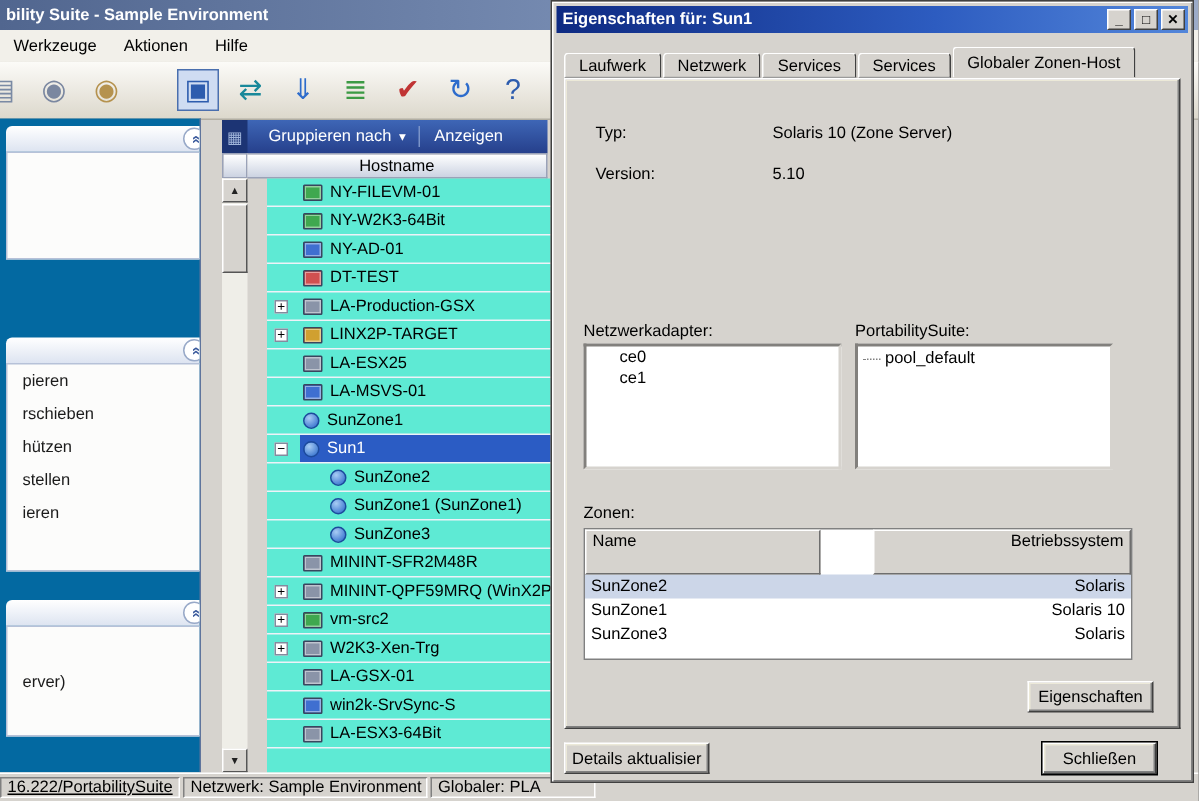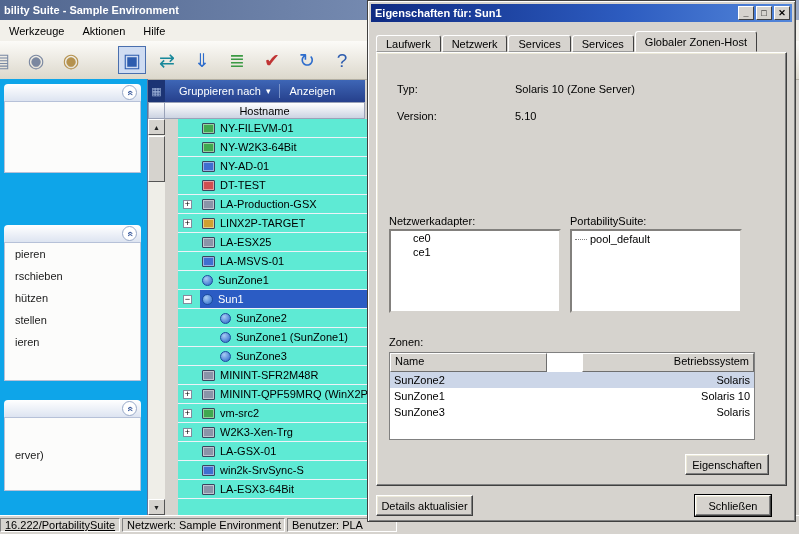--- a/index.html
+++ b/index.html
@@ -16,21 +16,21 @@
   .toolbar{position:absolute;left:0;top:41px;width:799px;height:38px;
     background:linear-gradient(180deg,#fcfbf8,#dcd8cc);border-bottom:1px solid #b2aea2;
     display:flex;align-items:center;gap:7px;}
   .tbi{width:28px;height:28px;display:flex;align-items:center;justify-content:center;font-size:19px;}
   .tbi:first-child{margin-left:-13px;}
   .tbi:nth-child(4){margin-left:26px;}
   .tbi.pressed{background:#cfdcf2;border:1px solid #4a6fae;box-sizing:border-box;}
   .tbg{line-height:1;}
 
   
-  .taskpanel{position:absolute;left:0;top:79px;width:148px;height:436px;background:#0ea5e9;
+  .taskpanel{position:absolute;left:0;top:79px;width:134px;height:436px;background:#0369a1;
     border-right:1px solid #5f749c;box-sizing:border-box;overflow:hidden;}
   .tsec-h{position:absolute;left:4px;width:137px;height:17px;border-radius:4px 4px 0 0;
     background:linear-gradient(180deg,#ffffff,#dde4f1);display:flex;align-items:center;
     justify-content:flex-end;padding-right:4px;box-sizing:border-box;}
   .chev{width:13px;height:13px;border-radius:50%;background:#fff;border:1px solid #98a9c8;
     color:#3a5a9c;display:flex;align-items:center;justify-content:center;}
   .chev span{display:block;transform:rotate(90deg);font-size:10px;font-weight:bold;line-height:1;}
   .tsec-b{position:absolute;left:4px;width:137px;background:#fcfcfb;border:1px solid #b6c1d8;
     box-sizing:border-box;overflow:hidden;}
   .titem{padding:5px 0 5px 10px;color:#1b1b1b;white-space:nowrap;}
@@ -92,21 +92,21 @@
   .tabpanel{position:absolute;left:8px;top:51px;right:8px;height:434px;background:#d6d3ce;
     border:1px solid;border-color:#fff #404040 #404040 #fff;box-shadow:inset -1px -1px 0 #808080,inset 1px 1px 0 #ece9d8;box-sizing:border-box;}
   .flabel{position:absolute;white-space:nowrap;}
   .listbox{position:absolute;background:#fff;border:2px inset #d6d3ce;box-sizing:border-box;overflow:hidden;}
   .lbitem{padding:1px 22px;}
   .poolrow{display:flex;align-items:center;padding:2px 2px 1px 3px;}
   .dots{width:12px;border-top:1px dotted #808080;margin-right:3px;}
 
   .ztable{position:absolute;left:12px;top:299px;width:366px;height:88px;background:#fff;
     border:1px solid #808080;box-sizing:border-box;overflow:hidden;}
-  .zhead{display:flex;height:19px;gap:35px;}
+  .zhead{display:flex;height:30px;gap:35px;}
   .zhcell{background:#d6d3ce;border:1px solid;border-color:#fff #6e6e6e #6e6e6e #fff;box-sizing:border-box;
     padding:1px 4px;overflow:hidden;white-space:nowrap;}
   .zc1{width:157px;flex:0 0 auto;} .zc2{flex:1;text-align:right;}
   .zrow{display:flex;height:16px;line-height:16px;}
   .zcell{padding:0 4px;box-sizing:border-box;overflow:hidden;white-space:nowrap;}
   .zrow.sel{background:#ccd6e8;}
 
   .btn{position:absolute;background:#d6d3ce;border:1px solid;border-color:#fff #404040 #404040 #fff;
     box-shadow:inset -1px -1px 0 #808080,inset 1px 1px 0 #ece9d8;box-sizing:border-box;
     display:flex;align-items:center;justify-content:center;white-space:nowrap;}
@@ -335,21 +335,21 @@
         <div class="hbody">
           <span class="hicon" style="background: rgb(138, 148, 168);"></span>
           <span class="hlabel">LA-ESX3-64Bit</span>
         </div>
       </div>
     </div>
 
   <div class="statusbar" id="status-bar">
       <div class="sseg" style="left: 0px; width: 120px; text-decoration: underline;">16.222/PortabilitySuite</div>
       <div class="sseg" style="left: 122px; width: 163px;">Netzwerk: Sample Environment</div>
-      <div class="sseg" style="left: 287px; width: 110px;">Benutzer: PLA</div>
+      <div class="sseg" style="left: 287px; width: 110px;">Globaler: PLA</div>
     </div>
 
   <div class="dialog">
     <div class="dtitle">
       <span>Eigenschaften für: Sun1</span>
       <span class="wbtns" id="wbtns">
           <span class="wbtn">_</span>
           <span class="wbtn">□</span>
           <span class="wbtn">✕</span>
         </span>

